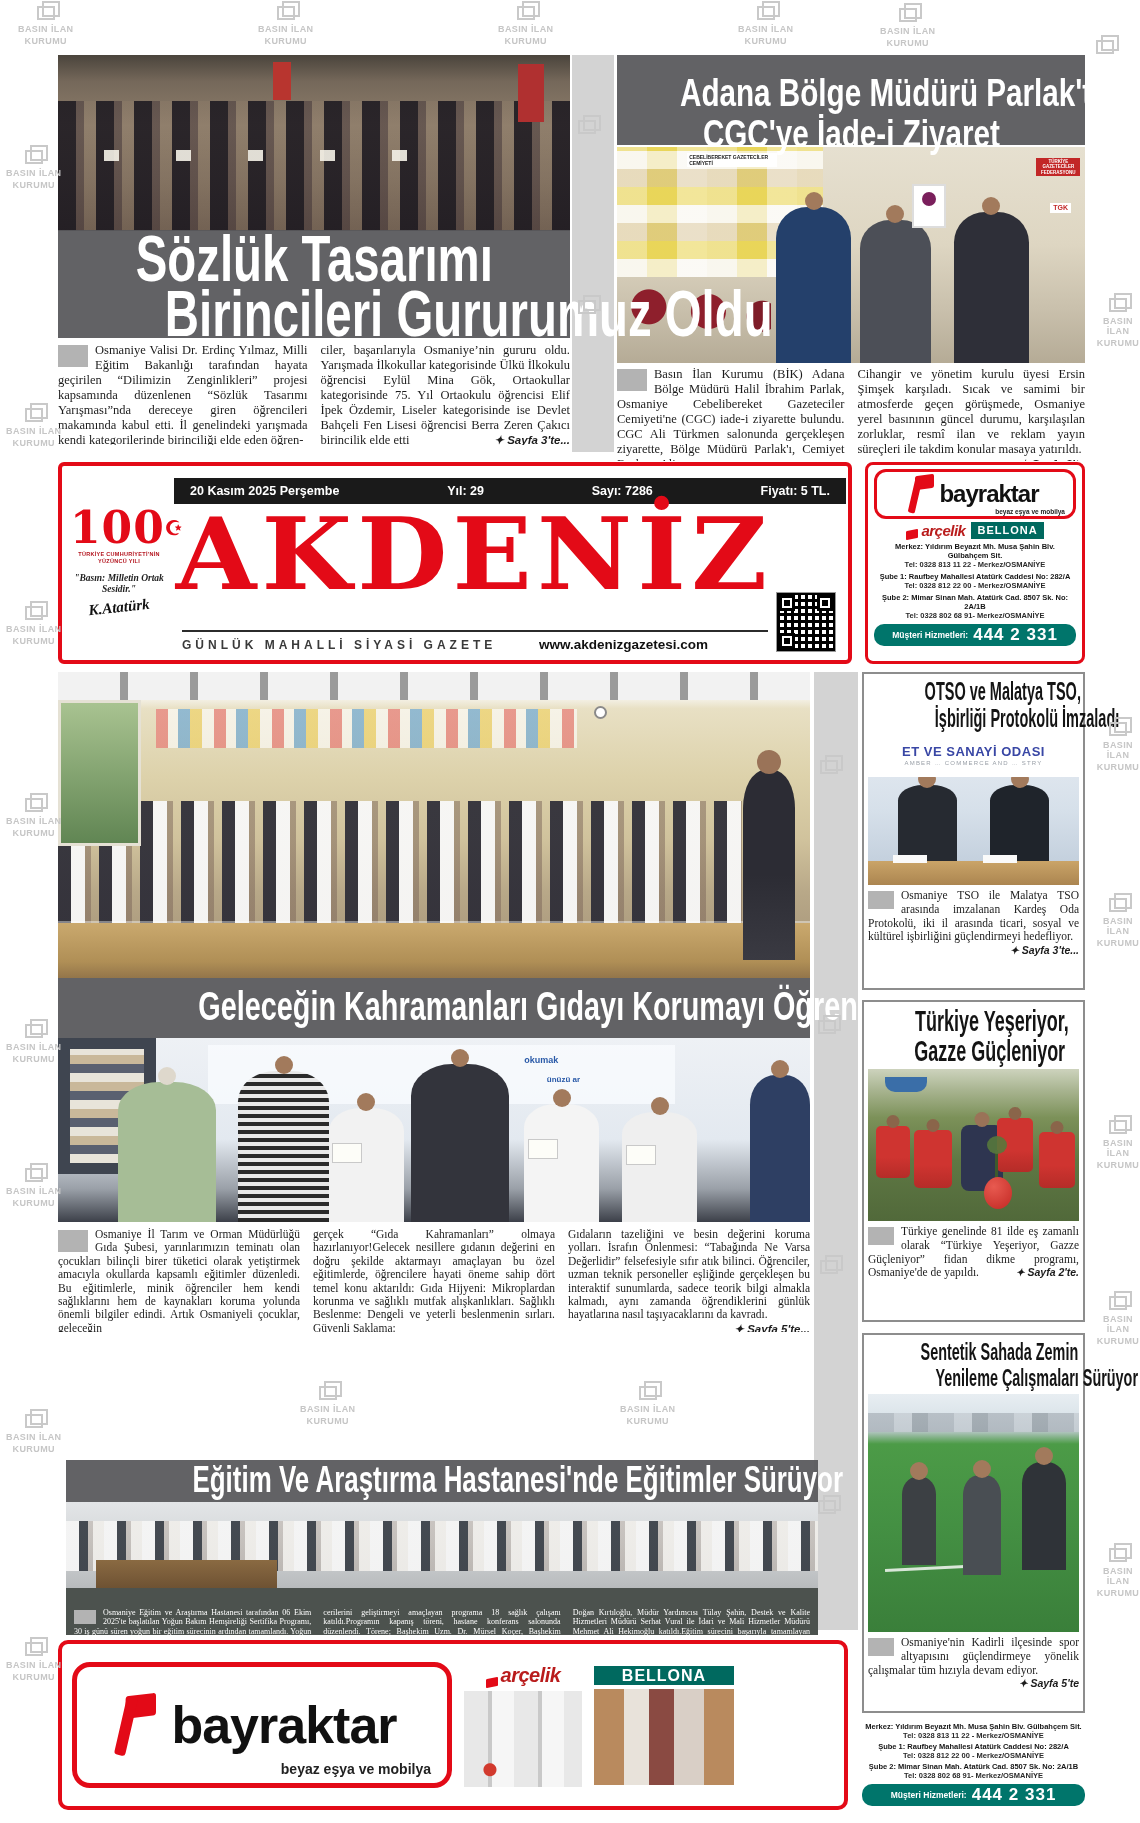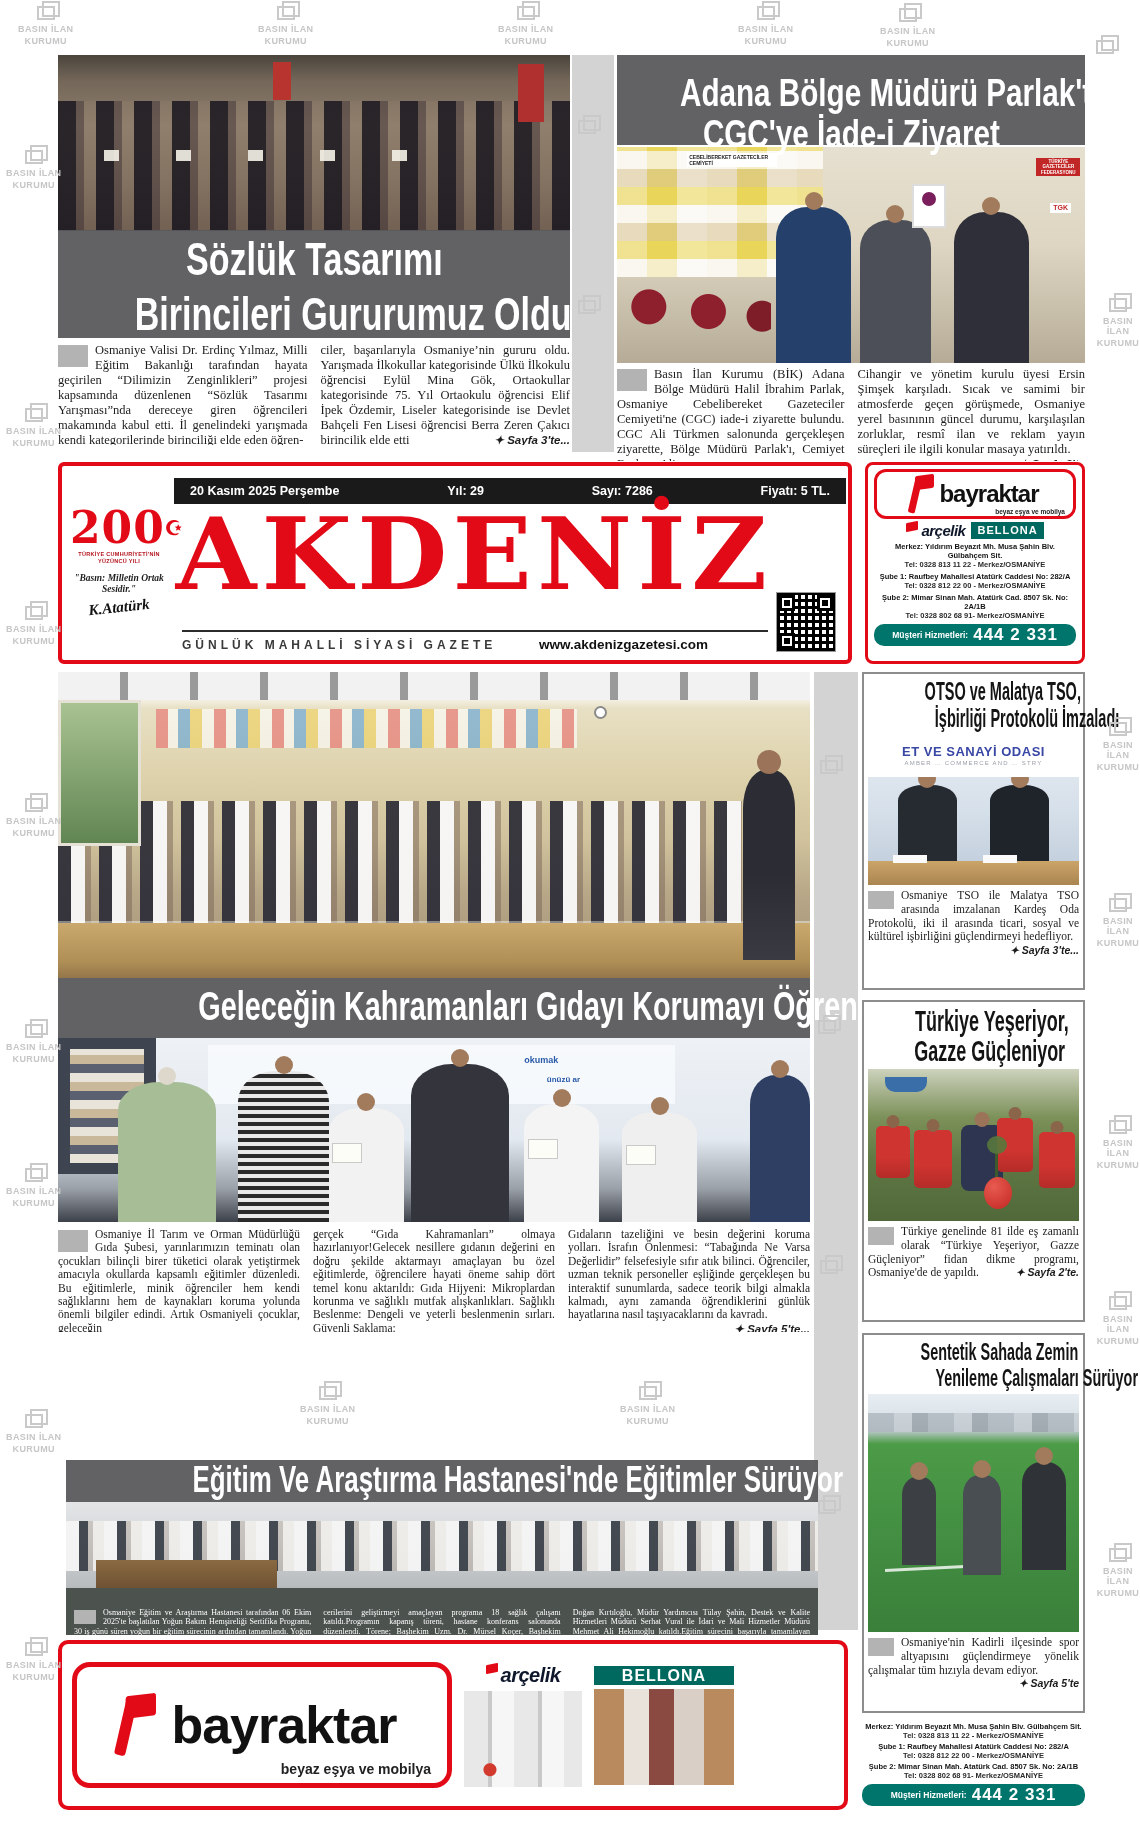--- a/index.html
+++ b/index.html
@@ -36,21 +36,21 @@
 
   
   #a1{position:absolute;left:58px;top:55px;width:512px}
   #p1{height:176px;background:linear-gradient(180deg,#4a443c 0%,#75685a 15%,#8d7d6b 40%,#7e6e5e 70%,#66564a 100%)}
   #p1::before{content:"";position:absolute;left:0;right:0;top:26%;bottom:0;
       background:repeating-linear-gradient(90deg,rgba(25,22,30,.85) 0 18px,rgba(72,58,60,.55) 18px 26px,rgba(152,132,110,.25) 26px 38px)}
   #p1::after{content:"";position:absolute;left:9%;right:22%;top:54%;height:11px;
       background:repeating-linear-gradient(90deg,#f5f2e8 0 15px,transparent 15px 72px);opacity:.9}
   .p1flag{position:absolute;right:5%;top:5%;width:26px;height:58px;background:#b03030}
   .p1flag2{position:absolute;left:42%;top:4%;width:18px;height:38px;background:#b8352f}
-  #a1 .band{height:108px;font-size:46px;line-height:55px;padding-top:2px;margin-top:-1px}
+  #a1 .band{height:108px;font-size:64px;line-height:55px;padding-top:2px;margin-top:-1px}
   #a1 .tx{height:107px;padding-top:5px}
 
   
   #a2{position:absolute;left:617px;top:55px;width:468px}
   #a2 .band{height:90px;font-size:38px;line-height:41px;padding-top:18px}
   #p2{height:216px;margin-top:2px;background:linear-gradient(180deg,#e6e0d0 0%,#ded6c2 45%,#c9c0ac 75%,#b5ab96 100%)}
   #p2::before{content:"";position:absolute;left:0;top:0;width:44%;height:60%;
       background:repeating-linear-gradient(0deg,rgba(255,255,255,.65) 0 18px,rgba(240,220,80,.5) 18px 36px,rgba(220,200,160,.4) 36px 54px),
                  repeating-linear-gradient(90deg,#efe8d0 0 30px,#e2cf62 30px 60px,#f4f0e4 60px 90px)}
   #p2::after{content:"";position:absolute;left:1%;bottom:0;width:32%;height:36%;
@@ -96,21 +96,21 @@
   
   #mhad{position:absolute;left:865px;top:462px;width:220px;height:202px;border:3px solid #e30a17;
         border-radius:8px;background:#fff;padding:4px 6px;z-index:2;text-align:center}
   .flag7{position:relative;width:26px;height:40px;flex:none}
   .flag7::before{content:"";position:absolute;left:4px;top:1px;width:19px;height:14px;background:#e30a17;border-radius:2px;transform:skewY(-7deg)}
   .flag7::after{content:"";position:absolute;left:5px;top:2px;width:7px;height:37px;background:#e30a17;border-radius:2px;transform:rotate(13deg);transform-origin:top left}
   .pill{border:3px solid #e30a17;border-radius:12px;display:flex;align-items:center;justify-content:center;gap:2px;padding:2px 4px;position:relative}
   .brandtext{font:700 24px/26px "Liberation Sans",sans-serif;color:#111;letter-spacing:-1px;text-transform:lowercase}
   .tagline{position:absolute;right:8px;bottom:1px;font:700 6.5px "Liberation Sans",sans-serif;color:#222}
   .brandrow{display:flex;align-items:center;justify-content:center;gap:6px;margin-top:3px}
-  .arcelik{font:italic 700 15px "Liberation Sans",sans-serif;color:#0f172a;letter-spacing:-.5px;display:flex;align-items:flex-start;gap:3px}
+  .arcelik{font:italic 700 15px "Liberation Sans",sans-serif;color:#b91c1c;letter-spacing:-.5px;display:flex;align-items:flex-end;gap:3px}
   .aflag{width:12px;height:9px;background:#e30a17;border-radius:1px;transform:skewY(-10deg)}
   .bellona{background:#00695f;color:#fff;font:700 11px/13px "Liberation Sans",sans-serif;padding:2px 6px;letter-spacing:1px}
   .addr{font:700 7.5px/9px "Liberation Sans",sans-serif;color:#151515;margin-top:3px}
   .addr .tel{color:#2b2b2b}
   .cust{background:#00756b;border-radius:10px;color:#fff;display:flex;align-items:center;justify-content:center;
         gap:5px;padding:2px 4px;margin-top:4px}
   .cust .cl{font:700 8.5px "Liberation Sans",sans-serif}
   .cust .cn{font:700 17px/18px "Liberation Sans",sans-serif;letter-spacing:1px}
 
   
@@ -255,33 +255,33 @@
       <span class="p2lbl1">CEBELİBEREKET GAZETECİLER CEMİYETİ</span>
       <span class="p2lbl2">TÜRKİYE GAZETECİLER FEDERASYONU</span>
       <span class="p2tgk">TGK</span>
       <div class="fig p2f1"></div>
       <div class="fig p2f2"></div>
       <div class="fig p2f3"></div>
       <div class="p2cert"></div>
     </div>
     <div class="tx">
       <p><span class="lead"></span><span>Basın İlan Kurumu (BİK) Adana Bölge Müdürü Halil İbrahim Parlak, Osmaniye Cebelibereket Gazeteciler Cemiyeti'ne (CGC) iade-i ziyarette bulundu. CGC Ali Türkmen salonunda gerçekleşen ziyarette, Bölge Müdürü Parlak'ı, Cemiyet Başkanı Ali</span></p>
-      <p><span>Cihangir ve yönetim kurulu üyesi Ersin Şimşek karşıladı. Sıcak ve samimi bir atmosferde geçen görüşmede, Osmaniye yerel basınının güncel durumu, karşılaşılan zorluklar, resmî ilan ve reklam yayın süreçleri ile ilgili konular masaya yatırıldı.</span><b class="pref">✦ Sayfa 3'te</b></p>
+      <p><span>Cihangir ve yönetim kurulu üyesi Ersin Şimşek karşıladı. Sıcak ve samimi bir atmosferde geçen görüşmede, Osmaniye yerel basınının güncel durumu, karşılaşılan zorluklar, resmî ilan ve reklam yayın süreçleri ile takdim konular masaya yatırıldı.</span><b class="pref">✦ Sayfa 3'te</b></p>
     </div>
   </div>
 
   <div id="masthead">
     <div class="mh-bar">
       <span>20 Kasım 2025 Perşembe</span>
       <span>Yıl: 29</span>
       <span>Sayı: 7286</span>
       <span>Fiyatı: 5 TL.</span>
     </div>
     <div class="logo100">
-      <div class="l100"><span>200</span><span class="cres">☪</span></div>
+      <div class="l100"><span>100</span><span class="cres">☪</span></div>
       <div class="l100cap">TÜRKİYE CUMHURİYETİ'NİN YÜZÜNCÜ YILI</div>
       <div class="slogan">"Basın: Milletin Ortak Sesidir."</div>
       <div class="sig">K.Atatürk</div>
     </div>
     <div class="mh-title">AKDENİZ</div>
     <div class="qr">
         <i class="q1"></i>
         <i class="q2"></i>
         <i class="q3"></i>
       </div>

